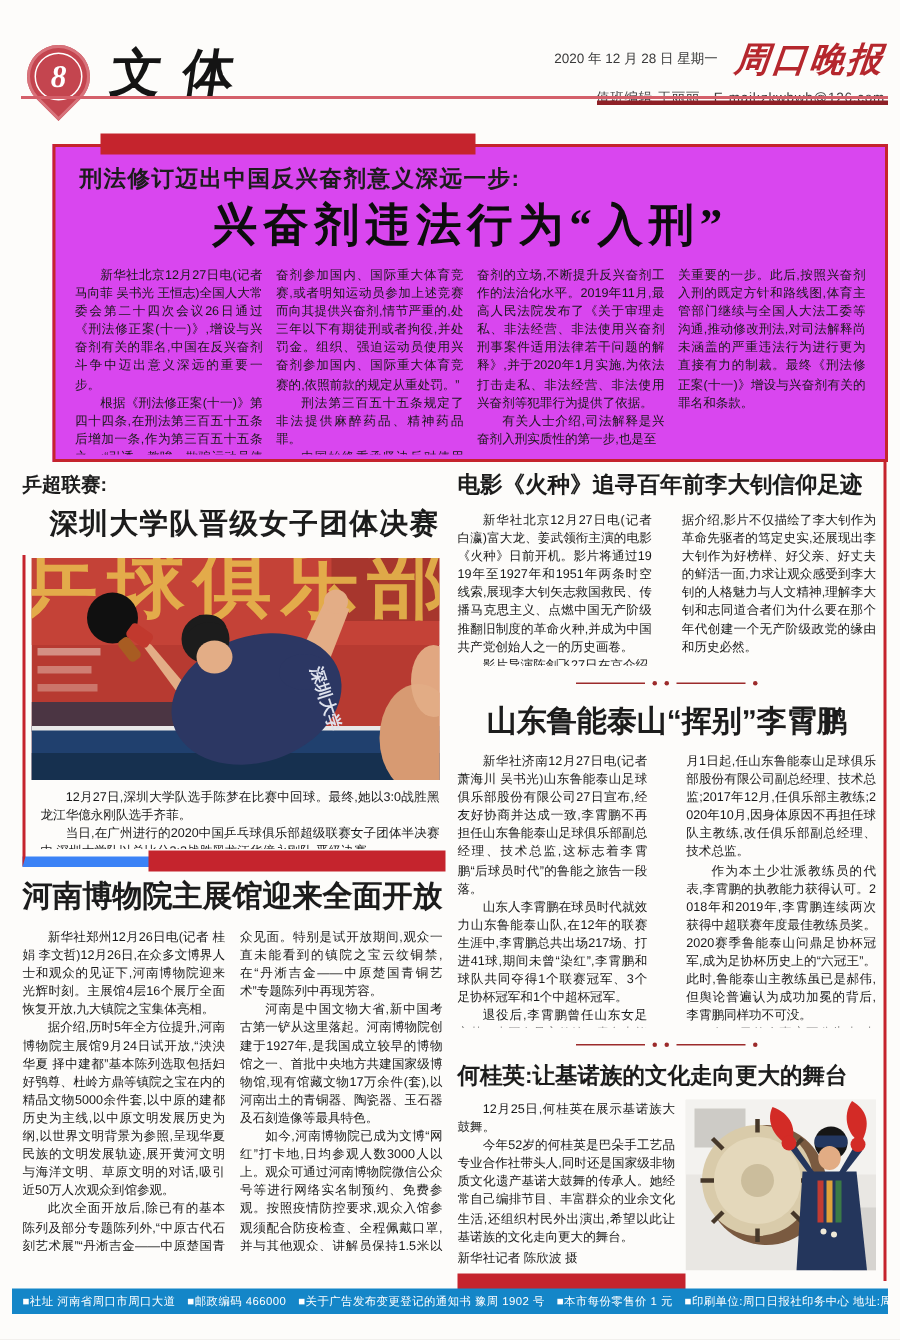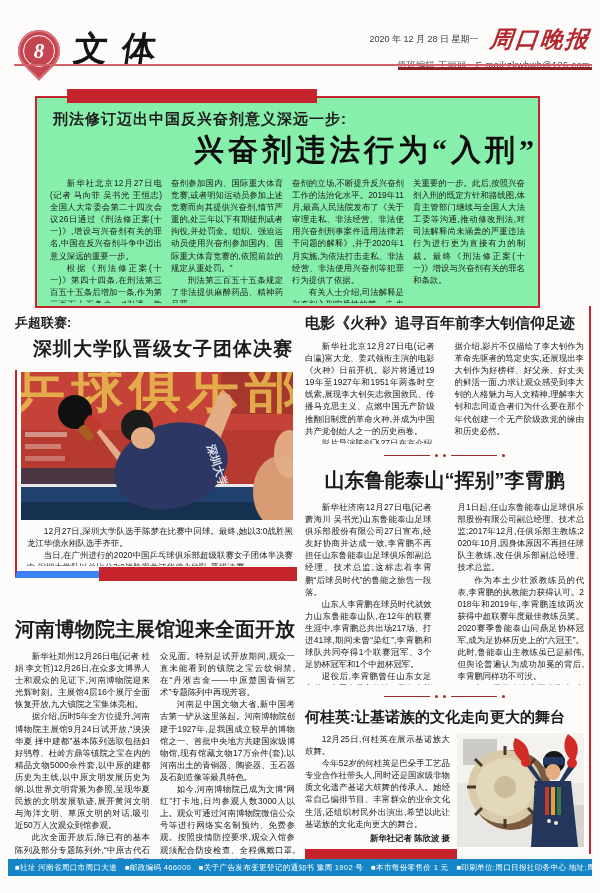--- a/index.html
+++ b/index.html
@@ -23,61 +23,61 @@
   .hdr-meta{font-size:9px;color:#3a3a3a;margin-top:4px;letter-spacing:.5px}
   .hdr-rule{position:absolute;left:14px;width:578px;top:64px;height:2px;background:#d4606a}
   .hdr-rule-dark{position:absolute;left:398px;width:194px;top:67px;height:3px;background:#8e2026}
 
   
   .bodytext{font-size:8.4px;line-height:1.44;text-align:justify;word-break:break-all;color:#191919}
   .bodytext p{text-indent:2em;margin:0}
   .cont p:first-child{text-indent:0}
 
   
-  .lead{position:absolute;left:35px;top:96px;width:505px;height:212px;border:2px solid #c5242d;background:#86efac}
+  .lead{position:absolute;left:35px;top:96px;width:557px;height:212px;border:2px solid #c5242d;background:#d946ef}
   .lead-bar{position:absolute;left:30px;top:-9px;width:250px;height:14px;background:#c5242d}
   .lead-kicker{margin:12px 16px 0;font-size:15px;font-weight:bold;letter-spacing:1px}
-  .lead-headline{text-align:right;margin-top:1px;font-family:"Liberation Serif",serif;font-weight:bold;
+  .lead-headline{text-align:center;margin-top:1px;font-family:"Liberation Serif",serif;font-weight:bold;
        font-size:30px;letter-spacing:4px;color:#0d0d0d}
   .lead-cols{display:flex;gap:9px;padding:6px 13px 0}
   .lead-col{flex:1;height:126px;overflow:hidden}
 
   
   .right-rule{position:absolute;left:589px;top:306px;width:2px;height:548px;background:#c5242d}
 
   
   .left-col{position:absolute;left:15px;top:314px;width:280px}
   .pp-kicker{font-size:13px;font-weight:bold}
   .pp-headline{font-size:19px;font-weight:bold;letter-spacing:1px;margin:4px 0 0 18px;white-space:nowrap}
   .pp-frame{margin-top:8px;position:relative;border-left:2px solid #c5242d;border-bottom:7px solid #3b82f6;
        padding:2px 0 5px 4px}
   .pp-photo{display:block;width:272px;height:148px}
   .pp-caption{padding:5px 2px 0 6px;height:46px;overflow:hidden}
   .pp-credit{text-align:right;font-weight:bold;padding-right:2px}
   .pp-bar{position:absolute;right:-2px;bottom:-10px;width:198px;height:14px;background:#c5242d}
 
-  .museum{margin-top:38px}
+  .museum{margin-top:6px}
   .museum-headline{font-size:20px;font-weight:bold;white-space:nowrap}
   .museum-body{display:flex;gap:10px;margin-top:7px;height:216px;overflow:hidden}
   .museum-col{flex:1}
 
   
   .right-col{position:absolute;left:305px;top:314px;width:279px}
   .movie-headline{font-size:15px;font-weight:bold;white-space:nowrap}
   .movie-body{display:flex;gap:20px;margin-top:7px;height:104px;overflow:hidden}
   .divider{display:flex;align-items:center;justify-content:center;gap:5px;margin:7px 0;height:9px}
   .divider .seg{width:46px;height:1.5px;background:#9c2b2b}
   .divider .dot{width:3px;height:3px;border-radius:50%;background:#9c2b2b}
   .football-headline{font-size:20px;font-weight:bold;text-align:center;white-space:nowrap}
   .football-body{display:flex;gap:26px;margin-top:7px;height:184px;overflow:hidden}
   .jinuo-headline{font-size:15px;font-weight:bold;margin-top:1px;white-space:nowrap}
   .jinuo-wrap{position:relative;margin-top:6px;padding-bottom:4px}
   .jinuo-flex{display:flex;gap:7px}
   .jinuo-text{width:145px;height:116px;overflow:hidden}
-  .jinuo-credit{text-align:right;font-weight:bold;margin-top:2px}
+  .jinuo-credit{font-weight:normal;margin-top:2px}
   .jinuo-photo{width:127px;height:114px;flex:none}
   .jinuo-bar{position:absolute;left:0;bottom:-9px;width:152px;height:13px;background:#c5242d}
 
   
   .footer{position:absolute;left:8px;top:859px;width:584px;height:17px;background:#1486c8;color:#fff;
        font-size:7.6px;line-height:17px;padding:0 7px;white-space:nowrap;overflow:hidden;letter-spacing:.3px}
 </style>
 </head>
 <body>
 

